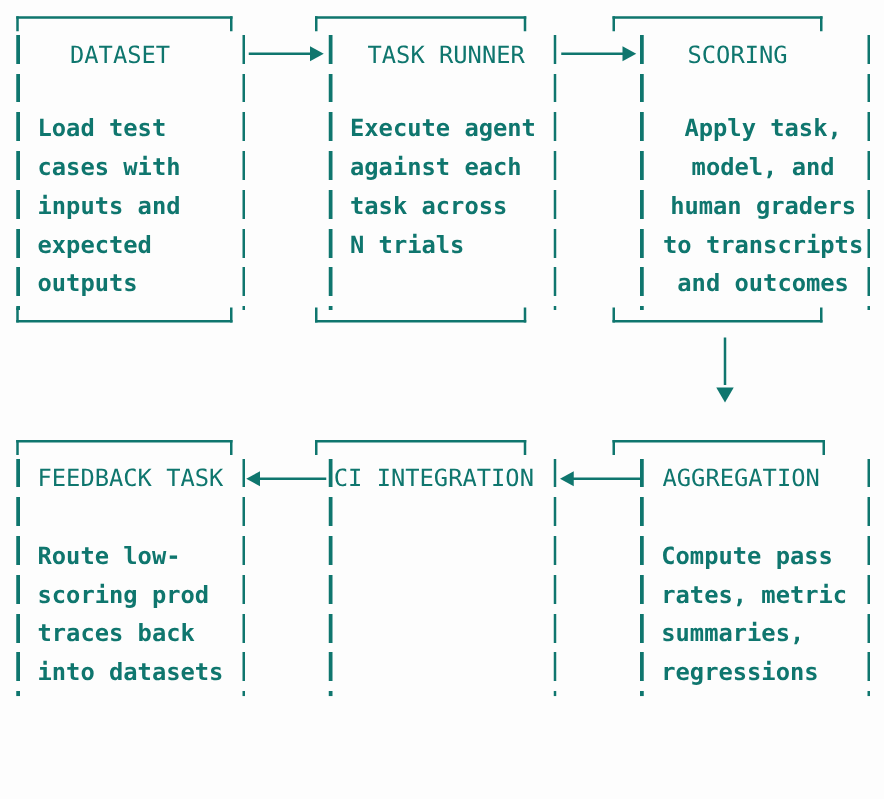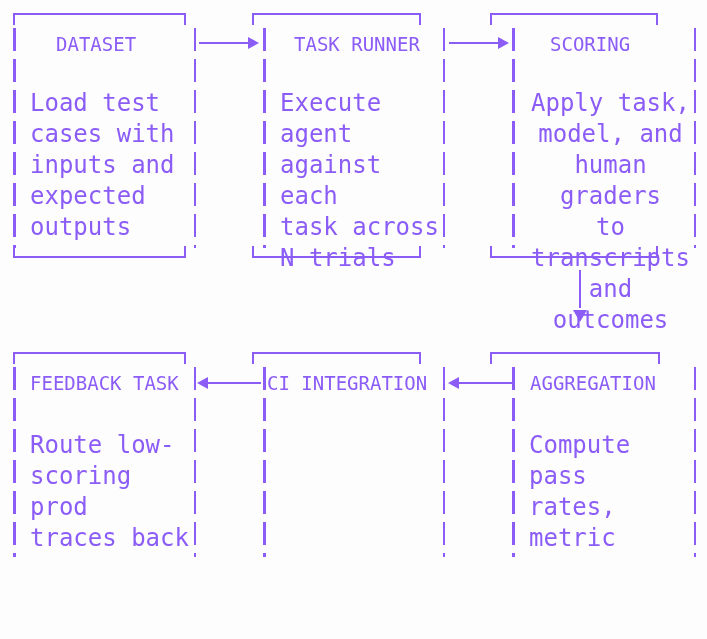--- a/index.html
+++ b/index.html
@@ -2,21 +2,21 @@
 <html><head>
 <meta charset="utf-8">
 <style>
   html, body { margin: 0; padding: 0; background: #fdfdfd; }
   .canvas {
     position: relative;
     width: 707px;
     height: 557px;
     background: #fdfdfd;
     font-family: "DejaVu Sans Mono", "Liberation Mono", monospace;
-    color: #8b5cf6;
+    color: #0f766e;
     overflow: hidden;
   }
   .box { position: absolute; }
 
   
   .bracket {
     position: absolute;
     left: var(--bx);
     width: var(--bw);
     height: 12px;
@@ -41,23 +41,24 @@
     position: absolute;
     top: 18px;
     font-size: 19px;
     line-height: 26px;
     white-space: pre;
   }
   .body {
     position: absolute;
     left: 17px;
     right: 4px;
-    font-size: 24px;
+    font-size: 19px;
     line-height: 31px;
     white-space: pre-line;
+    font-weight: bold;
   }
   .row-top    .body { top: 75px; }
   .row-bottom .body { top: 78px; }
 
   
   .box-dataset        { left: 13px;  top: 13px;  width: 183px; height: 245px; --bx: 0;     --bw: 173px; }
   .box-task-runner    { left: 263px; top: 13px;  width: 182px; height: 245px; --bx: -11px; --bw: 169px; }
   .box-scoring        { left: 512px; top: 13px;  width: 184px; height: 245px; text-align: center; --bx: -22px; --bw: 168px; }
   .box-feedback-loop  { left: 13px;  top: 352px; width: 183px; height: 278px; --bx: 0;     --bw: 173px; }
   .box-ci-integration { left: 263px; top: 352px; width: 182px; height: 278px; --bx: -11px; --bw: 169px; }

